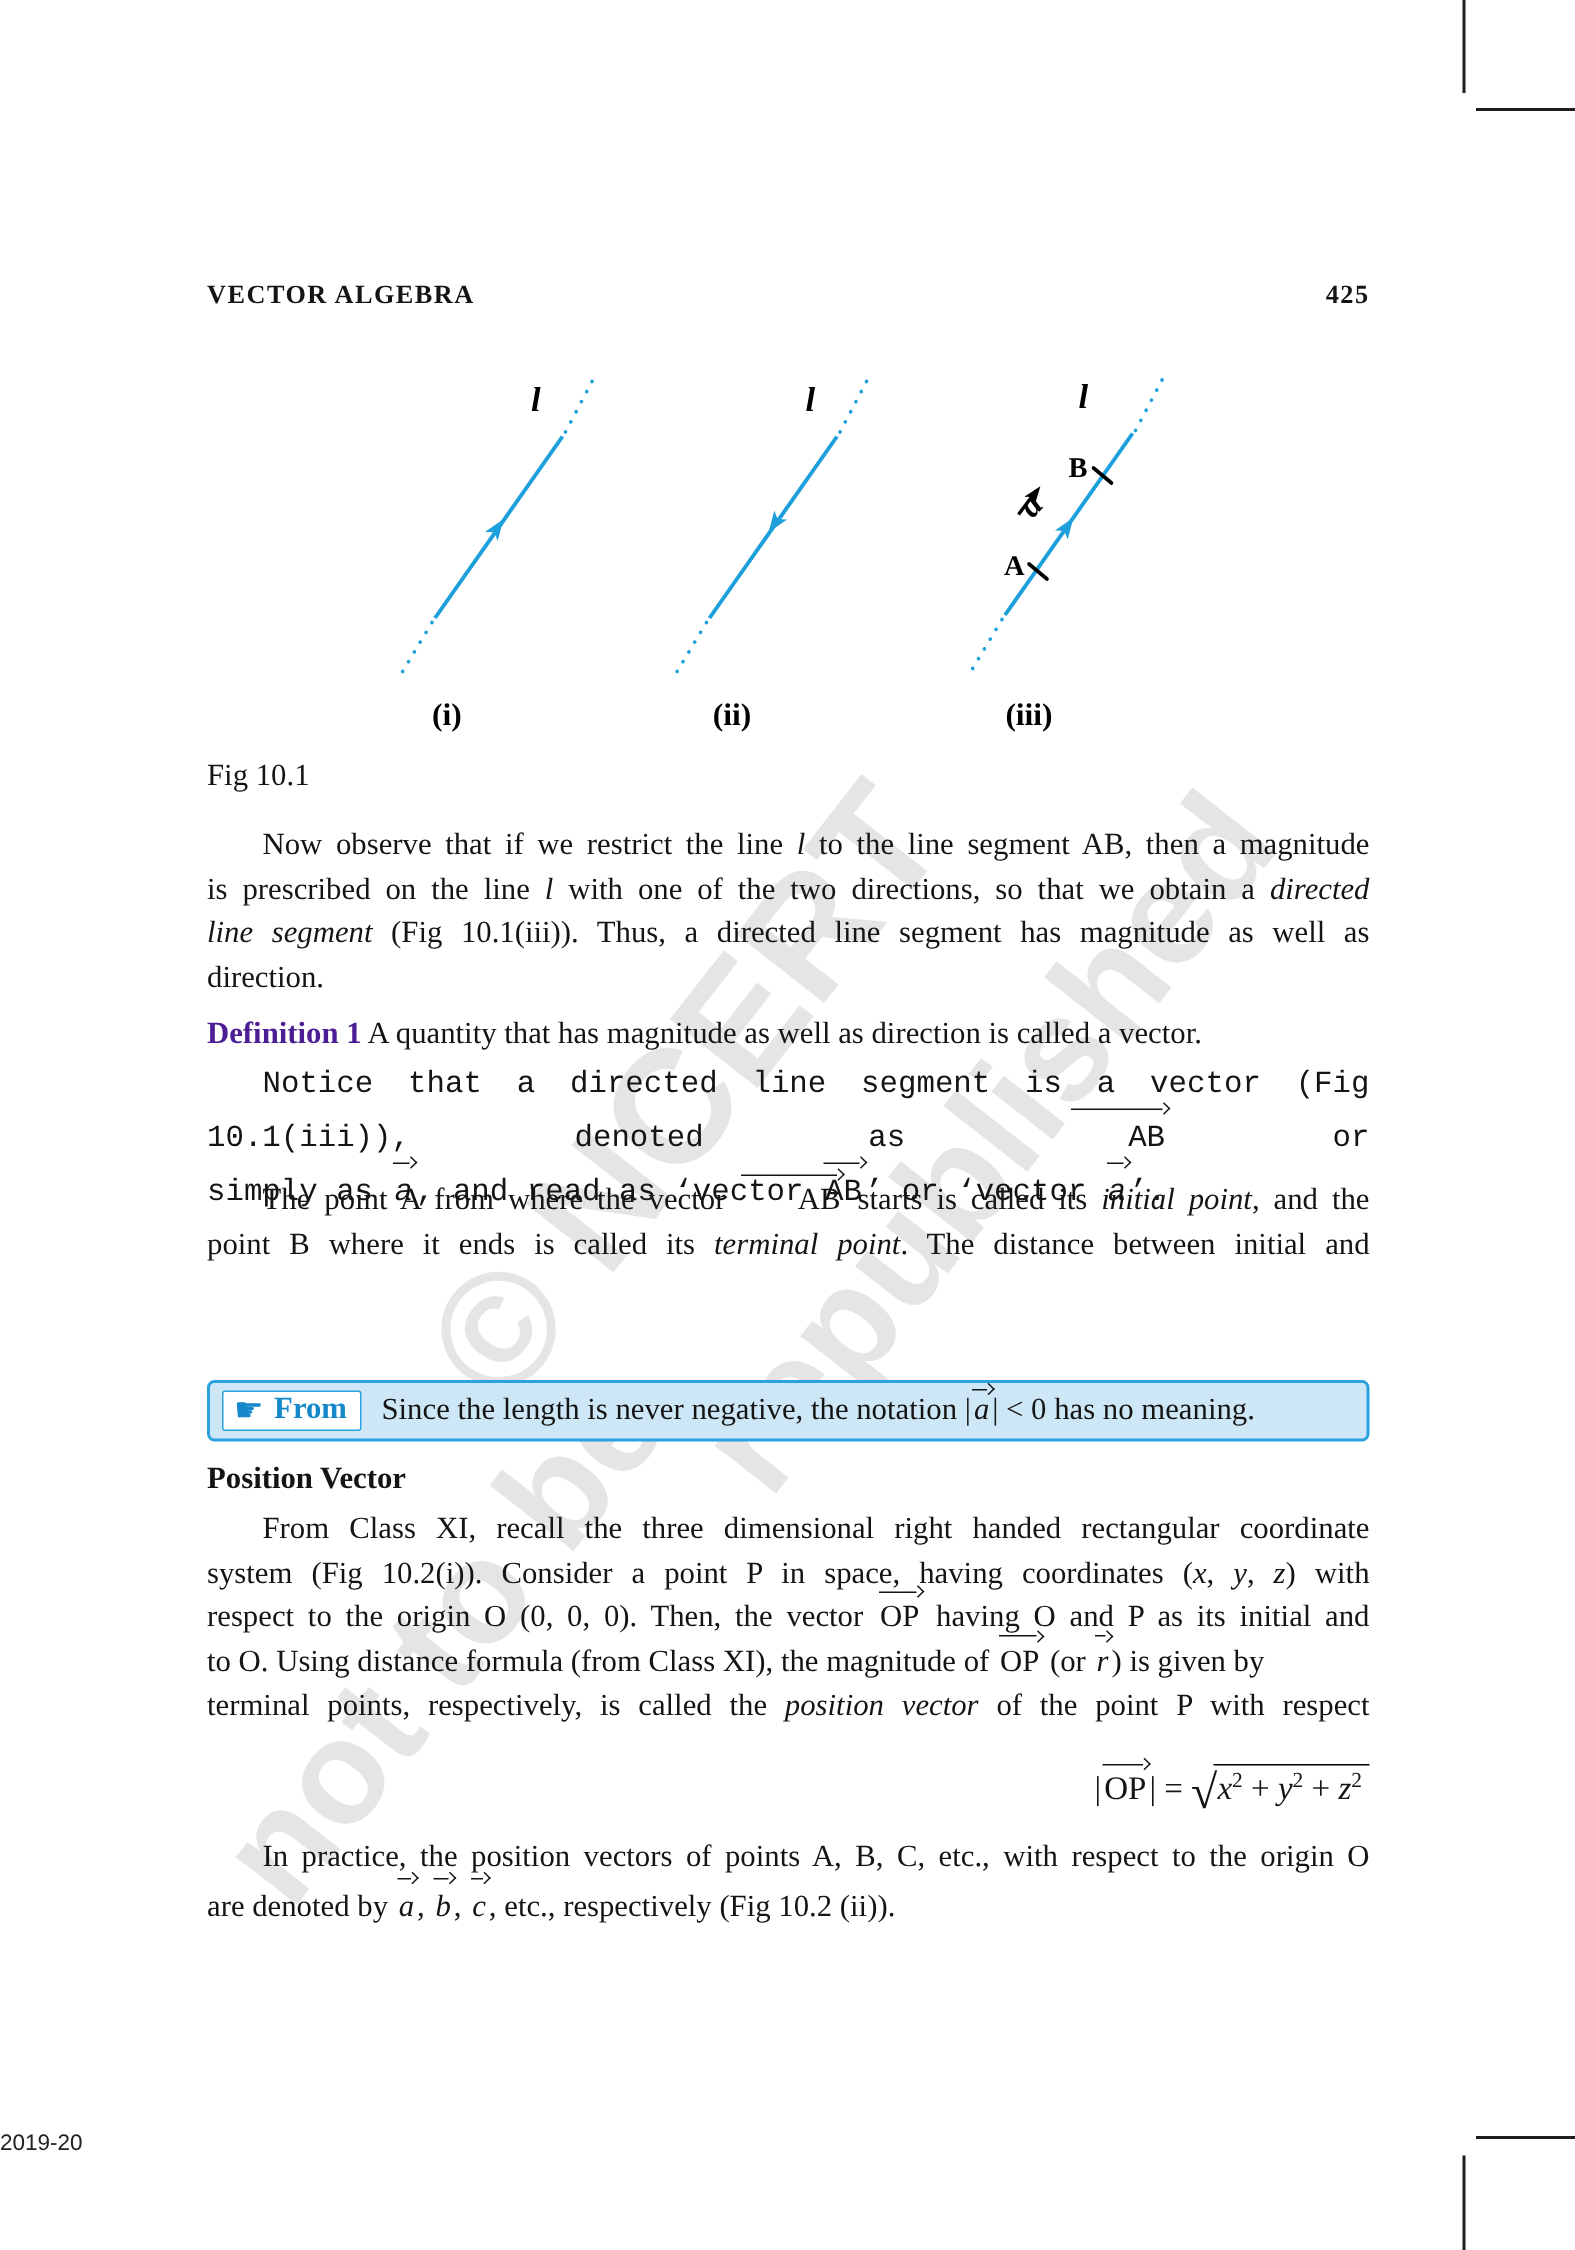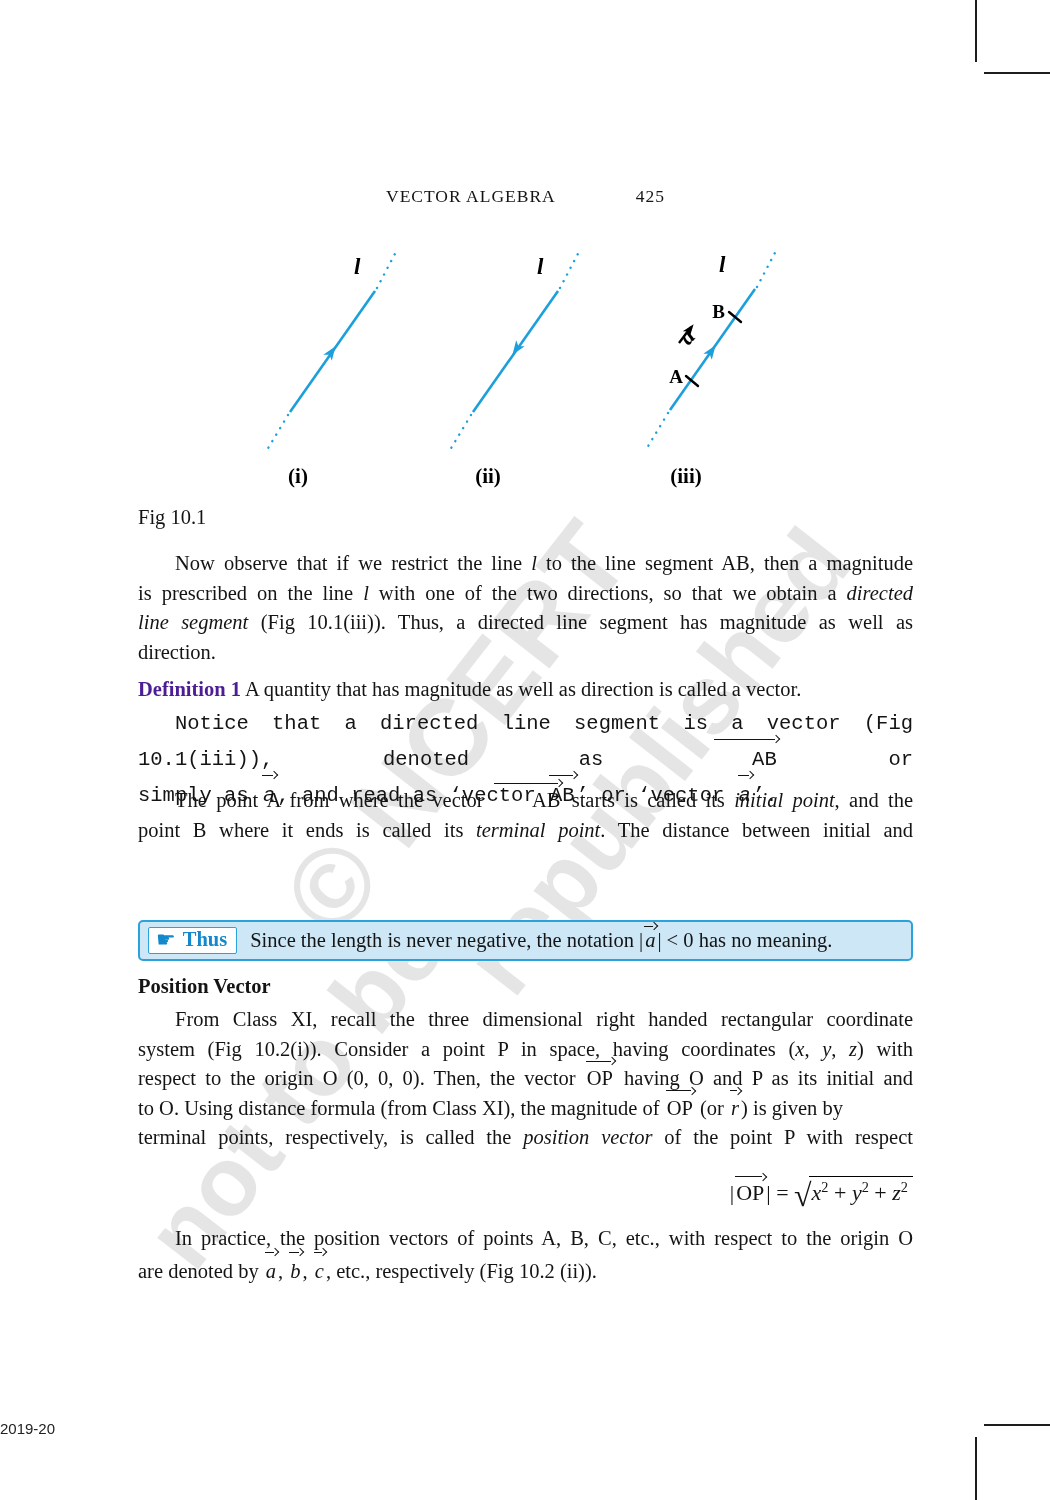--- a/index.html
+++ b/index.html
@@ -13,22 +13,22 @@
   .crop.v-bot{left:975px;top:1437px;width:2px;height:63px;}
   
   .wm{position:absolute;white-space:nowrap;transform:rotate(-52deg);z-index:1;
       font-family:"Liberation Sans",sans-serif;font-weight:bold;color:#c3c3c3;opacity:.42;}
   .wm.ncert{left:215px;top:665px;font-size:108px;}
   .wm.not{left:88px;top:1035px;font-size:98px;}
   .wm.repub{left:380px;top:705px;font-size:98px;}
   
   .layer{position:absolute;left:0;top:0;width:100%;height:100%;z-index:2;}
   .col{position:absolute;left:138px;width:775px;}
-  .header{top:186px;display:flex;justify-content:center;align-items:baseline;gap:80px;
-          font-size:17.5px;letter-spacing:1px;}
+  .header{top:186px;display:flex;justify-content:space-between;align-items:baseline;gap:80px;
+          font-size:17.5px;letter-spacing:1px;font-weight:bold;}
   .body-text{font-size:20.5px;line-height:29.5px;}
   .line{display:block;text-align:justify;text-align-last:justify;}
   .line.last{text-align-last:left;}
   .line.indent{text-indent:37px;}
   .it{font-style:italic;}
   .def{color:#4c1d95;font-weight:bold;}
   
   .vec{position:relative;display:inline-block;padding:0 2px;}
   .vec::before{content:"";position:absolute;left:1px;right:4px;top:-3.5px;border-top:1.4px solid currentColor;}
   .vec::after{content:"";position:absolute;right:0;top:-6px;width:5px;height:5px;
@@ -149,21 +149,21 @@
       </div>
 
     <div class="col body-text" style="top:786px;">
         <div class="line indent">The point A from where the vector <span class="vec">AB</span> starts is called its <span class="it">initial point</span>, and the</div>
         <div class="line">point B where it ends is called its <span class="it">terminal point</span>. The distance between initial and</div>
       </div>
 
     <div class="note-box">
       <span class="note-label">
         <span class="note-hand">☛</span>
-        <span class="note-word">Thus</span>
+        <span class="note-word">From</span>
       </span>
       <span>Since the length is never negative, the notation |<span class="vec it">a</span>| &lt; 0 has no meaning.</span>
     </div>
 
     <div class="col heading" style="top:975px;">Position Vector</div>
 
     <div class="col body-text" style="top:1005px;">
         <div class="line indent">From Class XI, recall the three dimensional right handed rectangular coordinate</div>
         <div class="line">system (Fig 10.2(i)). Consider a point P in space, having coordinates (<span class="it">x</span>, <span class="it">y</span>, <span class="it">z</span>) with</div>
         <div class="line">respect to the origin O (0, 0, 0). Then, the vector <span class="vec">OP</span> having O and P as its initial and</div>

